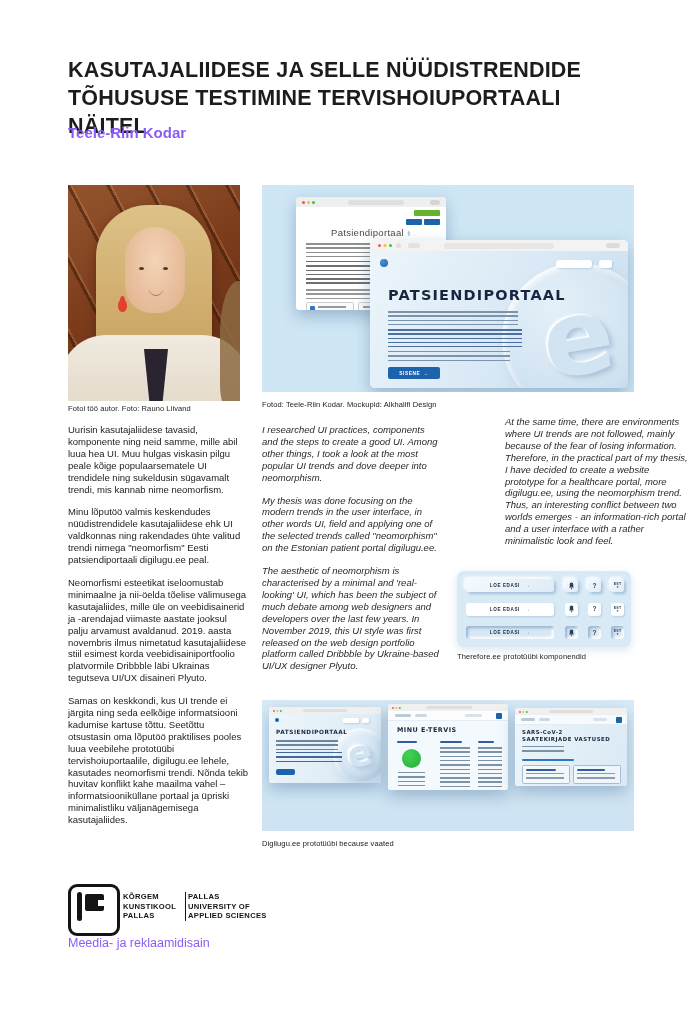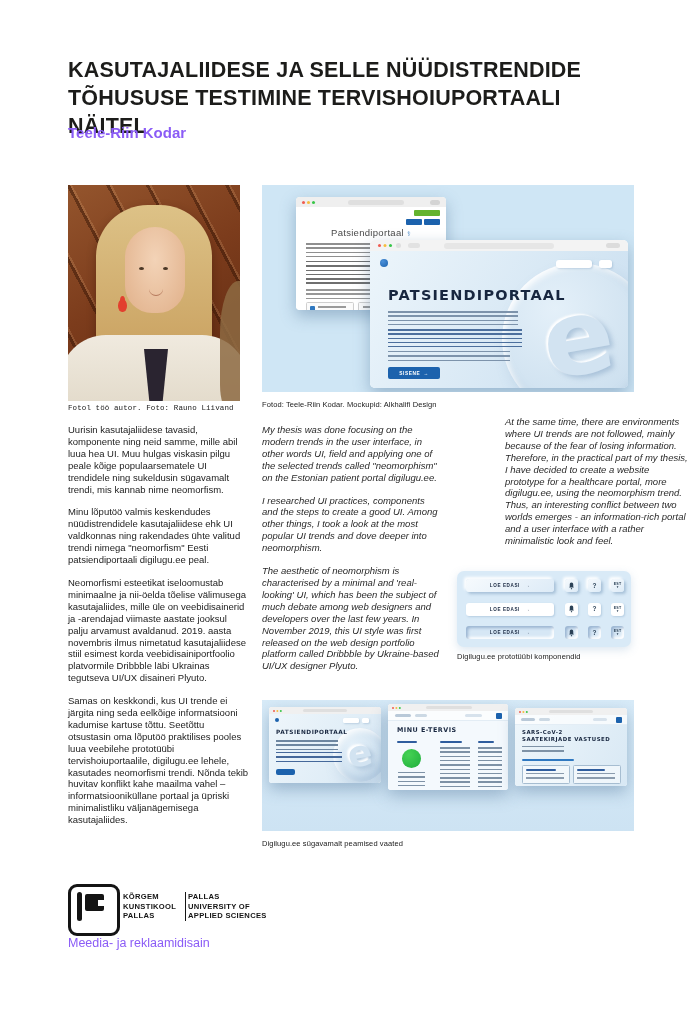--- a/index.html
+++ b/index.html
@@ -98,21 +98,21 @@
     <div class="abs face">
       <div class="abs eye" style="left:14px;"></div>
       <div class="abs eye" style="left:38px;"></div>
       <div class="abs mouth"></div>
     </div>
     <div class="abs earring"></div>
     <div class="abs sweater"></div>
     <div class="abs neck"></div>
     <div class="abs sidehair"></div>
   </div>
-  <div class="abs caption" style="left:68px;top:404px;font-family:Liberation Mono, monospace;">Fotol töö autor. Foto: Rauno Liivand</div>
+  <div class="abs caption" style="left:68px;top:404px;">Fotol töö autor. Foto: Rauno Liivand</div>
 
   <div class="abs panel" style="left:262px;top:185px;width:372px;height:207px;">
 
     <div class="win" style="left:34px;top:12px;width:150px;height:113px;">
       <div class="chrome" style="height:10px;">
         <span class="dots" style="left:6px;top:3.5px;width:3px;height:3px;box-shadow:5px 0 0 #f6bd3e,10px 0 0 #37c648;"></span>
         <span class="pill" style="left:52px;top:2.5px;width:56px;height:5px;"></span>
         <span class="pill" style="right:6px;top:2.5px;width:10px;height:5px;background:#d4d4d4;"></span>
       </div>
       <div style="position:absolute;left:0;right:0;top:10px;bottom:0;background:#fff;">
@@ -161,22 +161,22 @@
   </div>
   <div class="abs caption" style="left:262px;top:400px;">Fotod: Teele-Riin Kodar. Mockupid: Alkhalifi Design</div>
 
   <div class="abs col" style="left:68px;top:424px;">
     <p>Uurisin kasutajaliidese tavasid, komponente ning neid samme, mille abil luua hea UI. Muu hulgas viskasin pilgu peale kõige populaarsematele UI trendidele ning sukeldusin sügavamalt trendi, mis kannab nime neomorfism.</p>
     <p>Minu lõputöö valmis keskendudes nüüdistrendidele kasutajaliidese ehk UI valdkonnas ning rakendades ühte valitud trendi nimega "neomorfism" Eesti patsiendiportaali digilugu.ee peal.</p>
     <p>Neomorfismi esteetikat iseloomustab minimaalne ja nii-öelda tõelise välimusega kasutajaliides, mille üle on veebidisainerid ja -arendajad viimaste aastate jooksul palju arvamust avaldanud. 2019. aasta novembris ilmus nimetatud kasutajaliidese stiil esimest korda veebidisainiportfoolio platvormile Dribbble läbi Ukrainas tegutseva UI/UX disaineri Plyuto.</p>
     <p>Samas on keskkondi, kus UI trende ei järgita ning seda eelkõige informatsiooni kadumise kartuse tõttu. Seetõttu otsustasin oma lõputöö praktilises pooles luua veebilehe prototüübi tervishoiuportaalile, digilugu.ee lehele, kasutades neomorfismi trendi. Nõnda tekib huvitav konflikt kahe maailma vahel – informatsiooniküllane portaal ja üpriski minimalistliku väljanägemisega kasutajaliides.</p>
   </div>
   <div class="abs col ital" style="left:262px;top:424px;">
+    <p>I researched UI practices, components and the steps to create a good UI. Among other things, I took a look at the most popular UI trends and dove deeper into neomorphism.</p>
     <p>My thesis was done focusing on the modern trends in the user interface, in other words UI, field and applying one of the selected trends called "neomorphism" on the Estonian patient portal digilugu.ee.</p>
-    <p>I researched UI practices, components and the steps to create a good UI. Among other things, I took a look at the most popular UI trends and dove deeper into neomorphism.</p>
     <p>The aesthetic of neomorphism is characterised by a minimal and 'real-looking' UI, which has been the subject of much debate among web designers and developers over the last few years. In November 2019, this UI style was first released on the web design portfolio platform called Dribbble by Ukraine-based UI/UX designer Plyuto.</p>
   </div>
   <div class="abs col ital" style="left:457px;top:416px;width:183px;margin-left:48px;">
     <p>At the same time, there are environments where UI trends are not followed, mainly because of the fear of losing information. Therefore, in the practical part of my thesis, I have decided to create a website prototype for a healthcare portal, more digilugu.ee, using the neomorphism trend. Thus, an interesting conflict between two worlds emerges - an information-rich portal and a user interface with a rather minimalistic look and feel.</p>
   </div>
 
   <div class="abs comp">
     <div class="loe v-raised" style="top:8px;">
       <span>LOE EDASI</span>
         <span>→</span>
@@ -225,21 +225,21 @@
       </div>
     <div class="sqbtn v-flat" style="left:154px;top:31.5px;">
         <span class="est">EST</span>
         <span class="caret">▾</span>
       </div>
     <div class="sqbtn v-inset" style="left:154px;top:55px;">
         <span class="est">EST</span>
         <span class="caret">▾</span>
       </div>
   </div>
-  <div class="abs caption" style="left:457px;top:652px;">Digilugu.ee prototüübi komponendid</div>
+  <div class="abs caption" style="left:457px;top:652px;">Therefore.ee prototüübi komponendid</div>
 
   <div class="abs panel panel2" style="left:262px;top:700px;width:372px;height:131px;">
 
     <div class="win" style="left:7px;top:7px;width:112px;height:76px;border-radius:3px;">
       <div class="sw-chrome">
         <span class="dots" style="left:4px;top:2.5px;width:2px;height:2px;box-shadow:3.4px 0 0 #f6bd3e,6.8px 0 0 #37c648;"></span>
         <span class="pill" style="left:34px;top:2px;width:44px;height:3.4px;"></span>
       </div>
       <div class="sw-page">
         <div class="ewm" style="right:-6px;top:14px;width:54px;height:54px;">
@@ -300,21 +300,21 @@
           <span class="bluebar" style="left:3px;top:3px;width:30px;height:1.8px;"></span>
           <span class="lines" style="left:3px;top:7px;width:38px;height:8px;--c:#8b9cae;"></span>
         </div>
         <div class="outbox" style="left:58px;top:50px;width:46px;height:17px;">
           <span class="bluebar" style="left:3px;top:3px;width:28px;height:1.8px;"></span>
           <span class="lines" style="left:3px;top:7px;width:38px;height:8px;--c:#8b9cae;"></span>
         </div>
       </div>
     </div>
   </div>
-  <div class="abs caption" style="left:262px;top:839px;">Digilugu.ee sügavamalt peamised vaated</div>
+  <div class="abs caption" style="left:262px;top:839px;">Digilugu.ee prototüübi because vaated</div>
 
   <div class="abs logo-mark">
     <div class="logo-vbar"></div>
     <div class="logo-c">
       <div class="logo-notch"></div>
       <div class="logo-inner"></div>
     </div>
   </div>
   <div class="abs logo-text logo-col1">
     <div>KÕRGEM</div>

